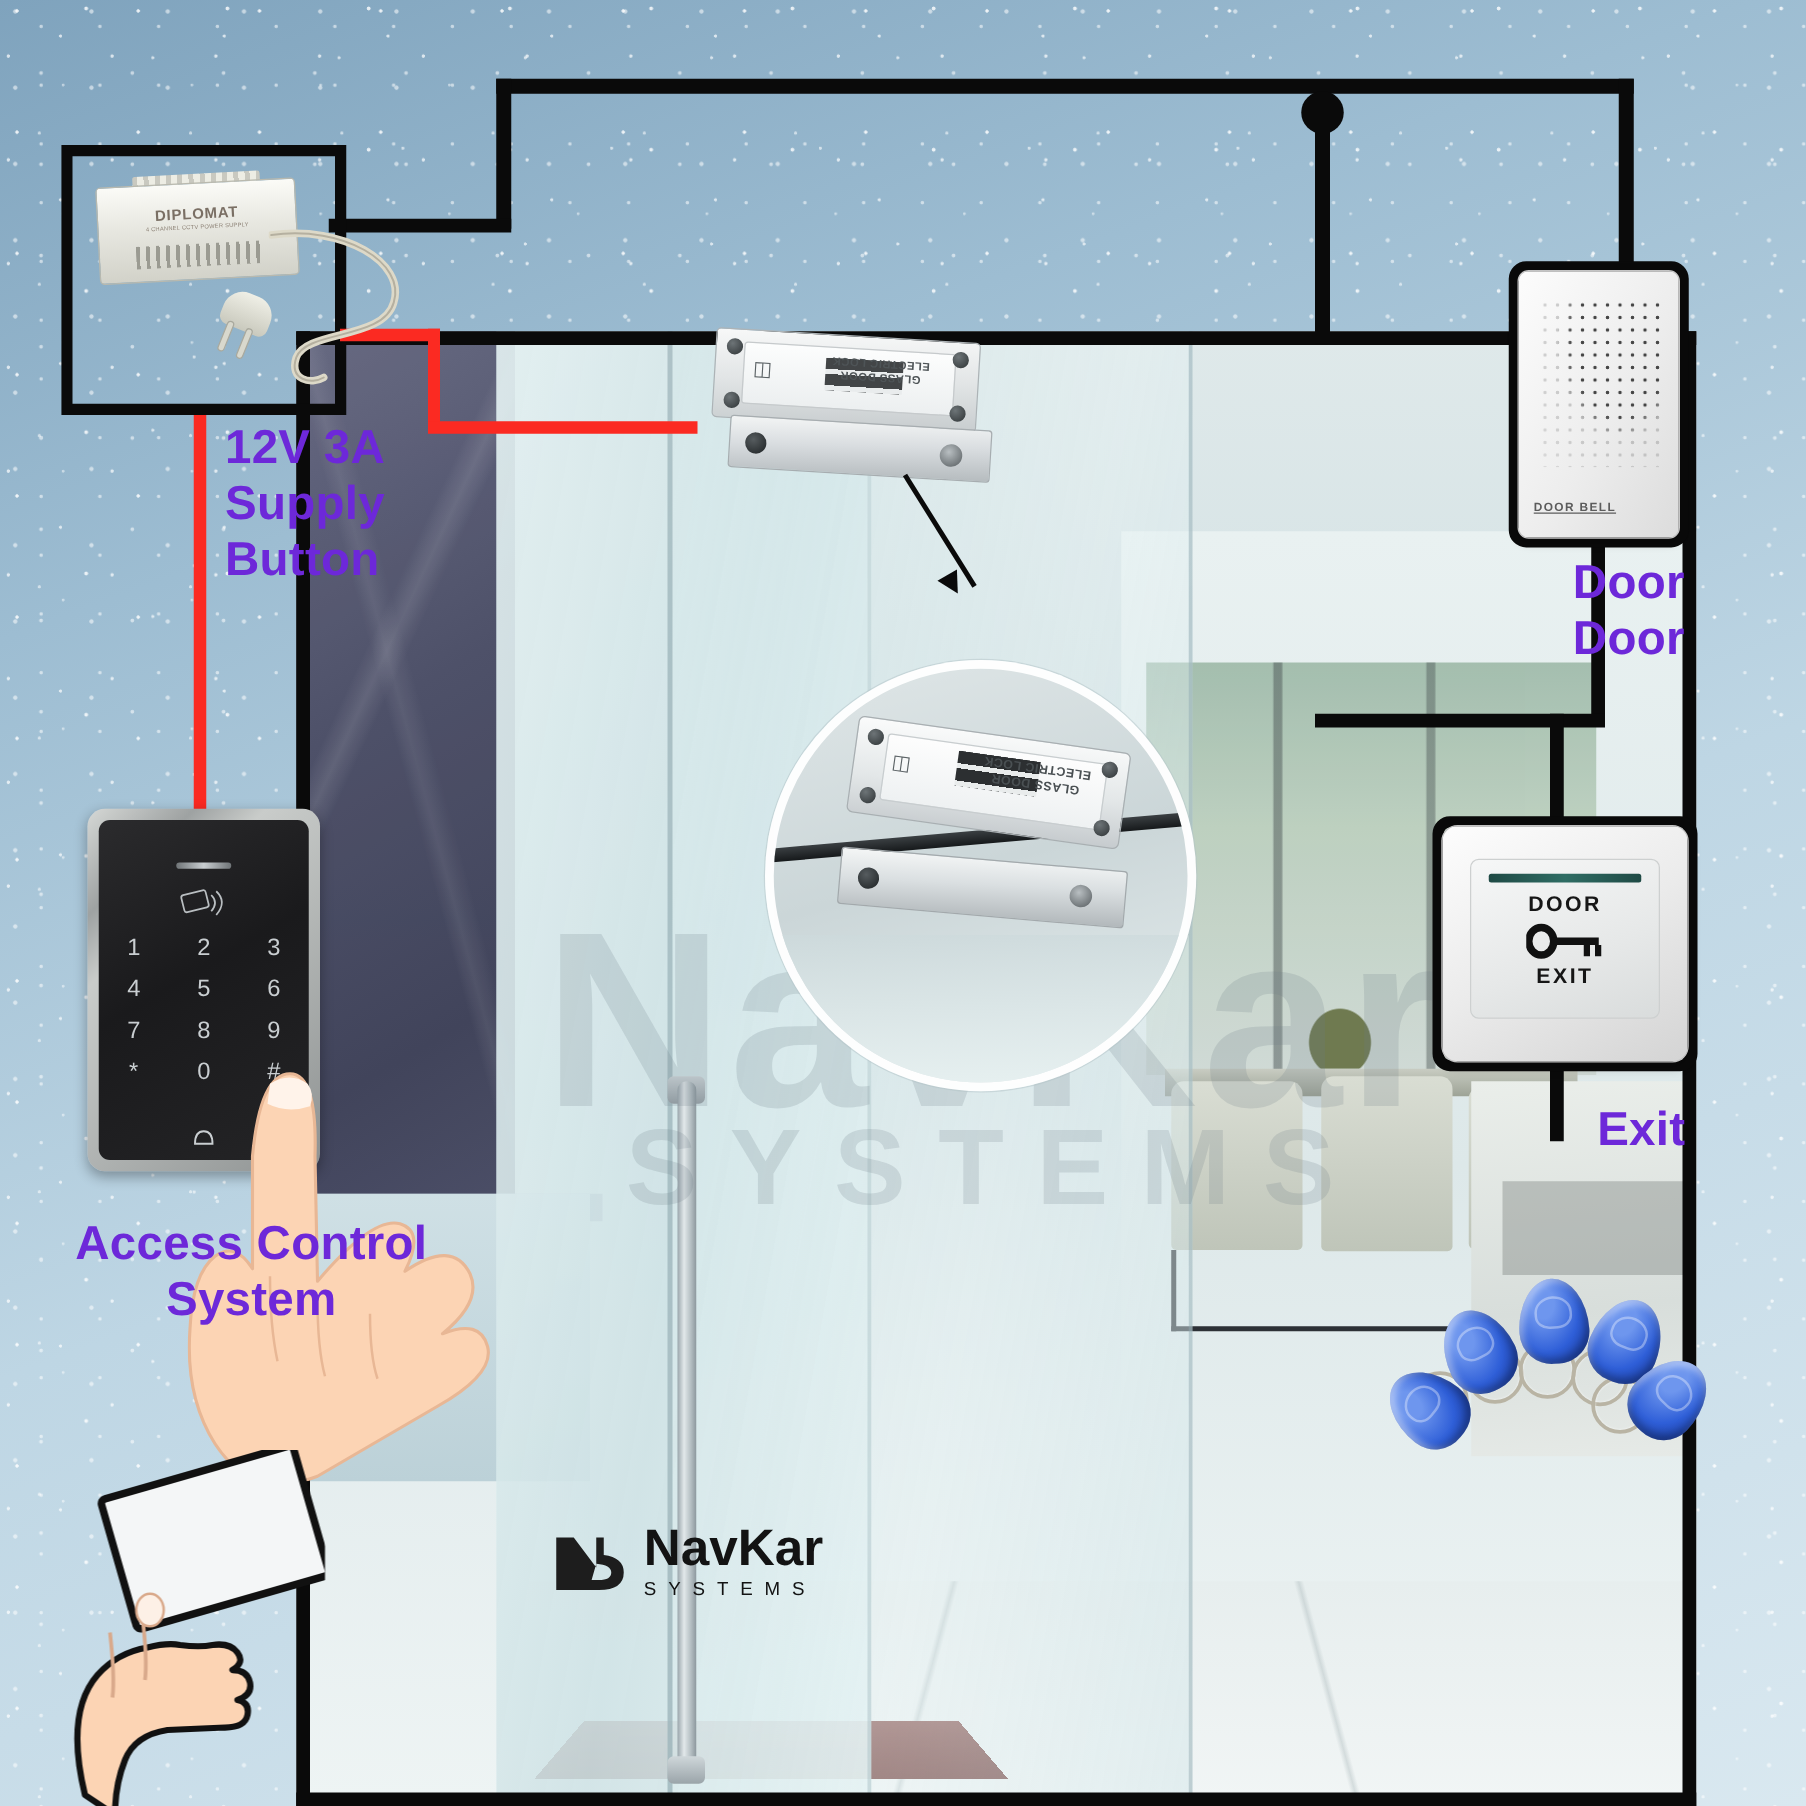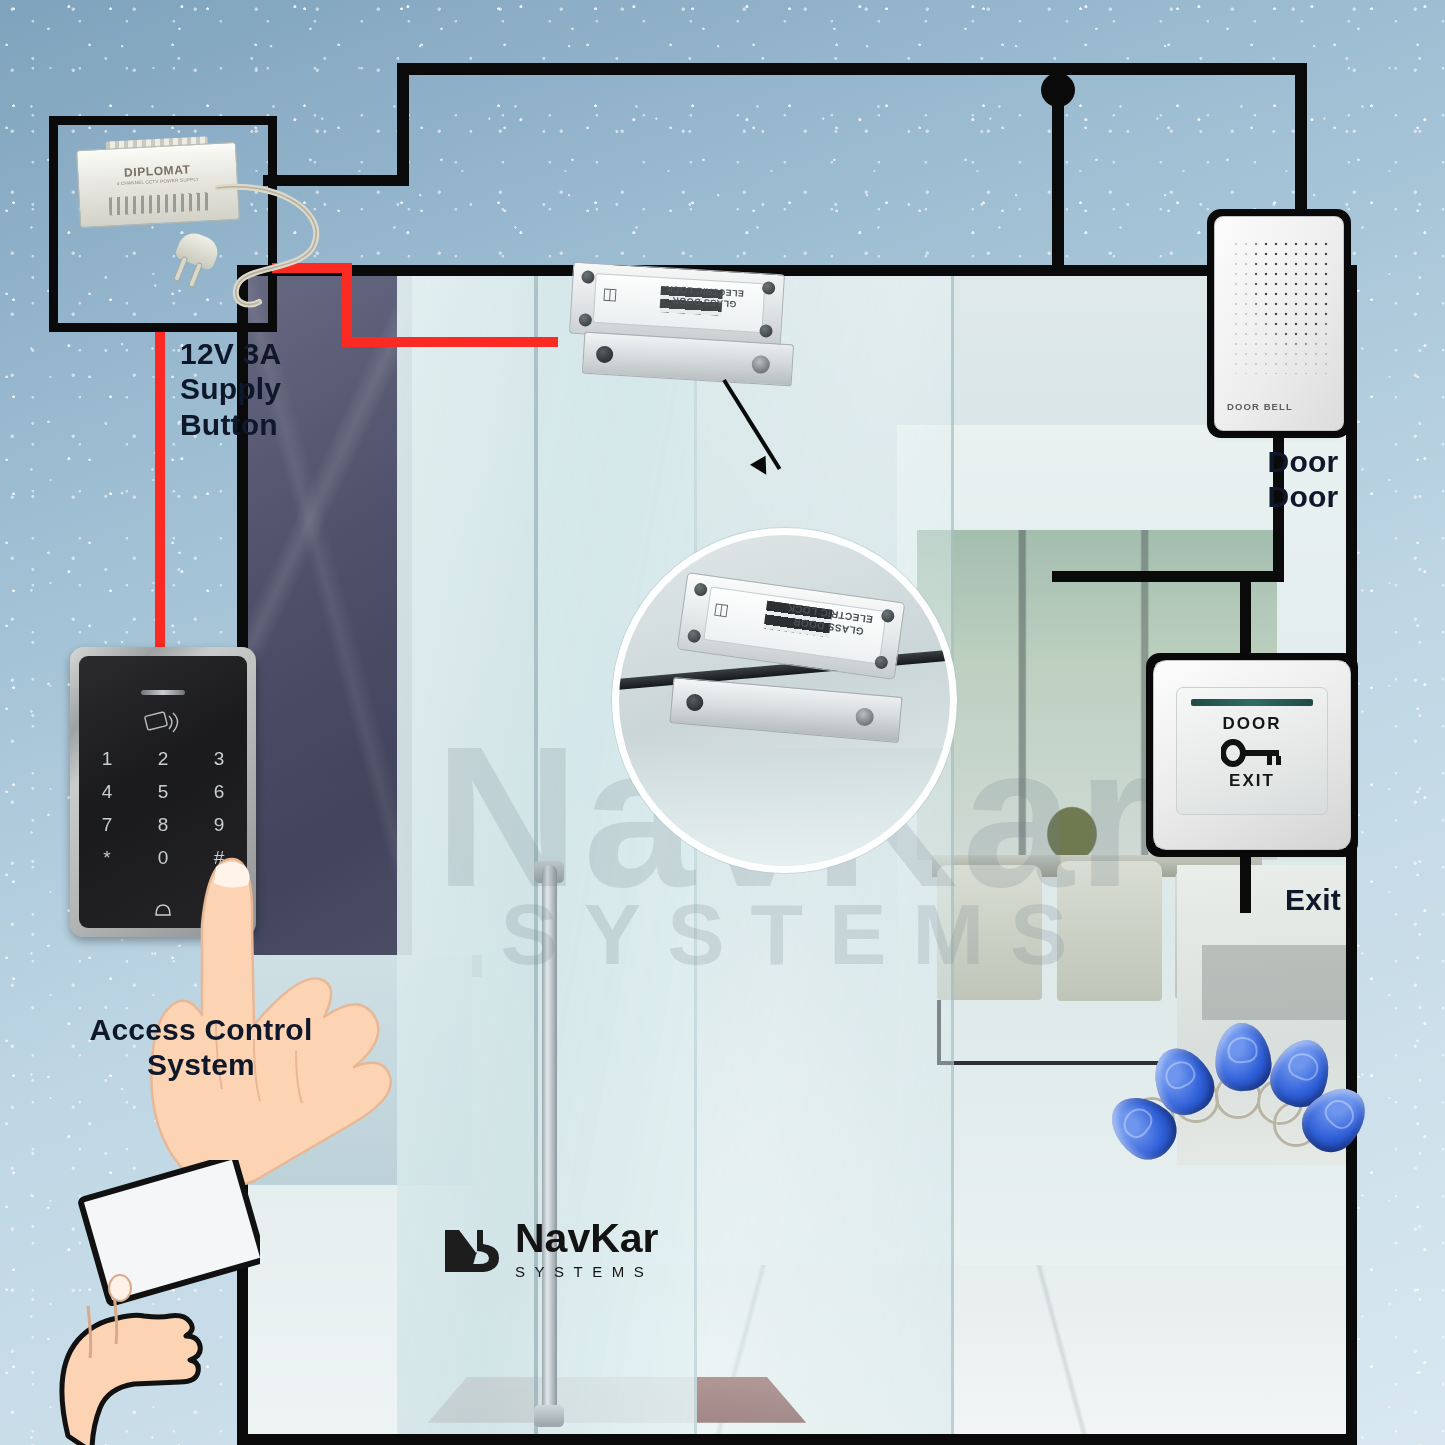--- a/index.html
+++ b/index.html
@@ -326,21 +326,21 @@
   .db-grille{
     position:absolute; left:16px; top:22px; right:10px; height:135px;
     background-image: radial-gradient(circle, #3b3b3b 0 1.3px, transparent 1.6px);
     background-size: 10px 10px;
     -webkit-mask-image: radial-gradient(ellipse at 64% 26%, #000 0 42%, rgba(0,0,0,.25) 55%, rgba(0,0,0,.12) 100%);
             mask-image: radial-gradient(ellipse at 64% 26%, #000 0 42%, rgba(0,0,0,.25) 55%, rgba(0,0,0,.12) 100%);
     opacity:.95;
   }
   .db-label{
     position:absolute; left:12px; bottom:18px; font-size:9.5px;
-    letter-spacing:1.1px; color:#5c5c5c; font-weight:600;
+    letter-spacing:1.1px; color:#5c5c5c; font-weight:600;text-decoration:underline;
   }
 
   
   .exit-unit{
     position:absolute; left:1153px; top:660px; width:198px; height:190px;
     border-radius:13px;
     background: linear-gradient(150deg,#fdfdfd 0%, #ebebeb 50%, #d4d4d4 100%);
     border:1px solid #c2c2c2;
     box-shadow: 0 3px 9px rgba(0,0,0,.24);
   }
@@ -374,22 +374,22 @@
     border-radius:50% 50% 40% 40%;
   }
   .ring{
     position:absolute; width:46px; height:46px; border-radius:50%;
     border:3px solid #b9b4a4;
     box-shadow: inset 0 0 2px rgba(255,255,255,.8);
   }
 
   
   .label{
-    position:absolute; color:#0f172a; font-weight:700;
-    font-size:30px; line-height:1.18; letter-spacing:.2px;
+    position:absolute; color:#6d28d9; font-weight:700;
+    font-size:38px; line-height:1.18; letter-spacing:.2px;
   }
   .label.center{ text-align:center; }
 
   
   .logo{ position:absolute; left:443px; top:1218px; display:flex; align-items:center; gap:8px; }
   .logo-mark{ width:64px; height:50px; }
   .logo-txt{ display:flex; flex-direction:column; }
   .logo-name{ font-size:41px; font-weight:700; color:#131313; line-height:1; }
   .logo-sys{ font-size:15px; letter-spacing:9.5px; color:#131313; margin-top:4px; }
 </style>
@@ -612,21 +612,21 @@
       <div class="logo-sys">SYSTEMS</div>
     </div>
   </div>
 
   <div class="label" style="left:180px; top:336px;">
     <div>12V 3A</div>
     <div>Supply</div>
     <div>Button</div>
   </div>
 
-  <div class="label center" style="left:36px; top:1012px; width:330px;">
+  <div class="label center" style="left:36px; top:973px; width:330px;">
     <div>Access Control</div>
     <div>System</div>
   </div>
 
   <div class="label center" style="left:1218px; top:444px; width:170px;">
     <div>Door</div>
     <div>Door</div>
   </div>
 
   <div class="label center" style="left:1208px; top:882px; width:210px;">

